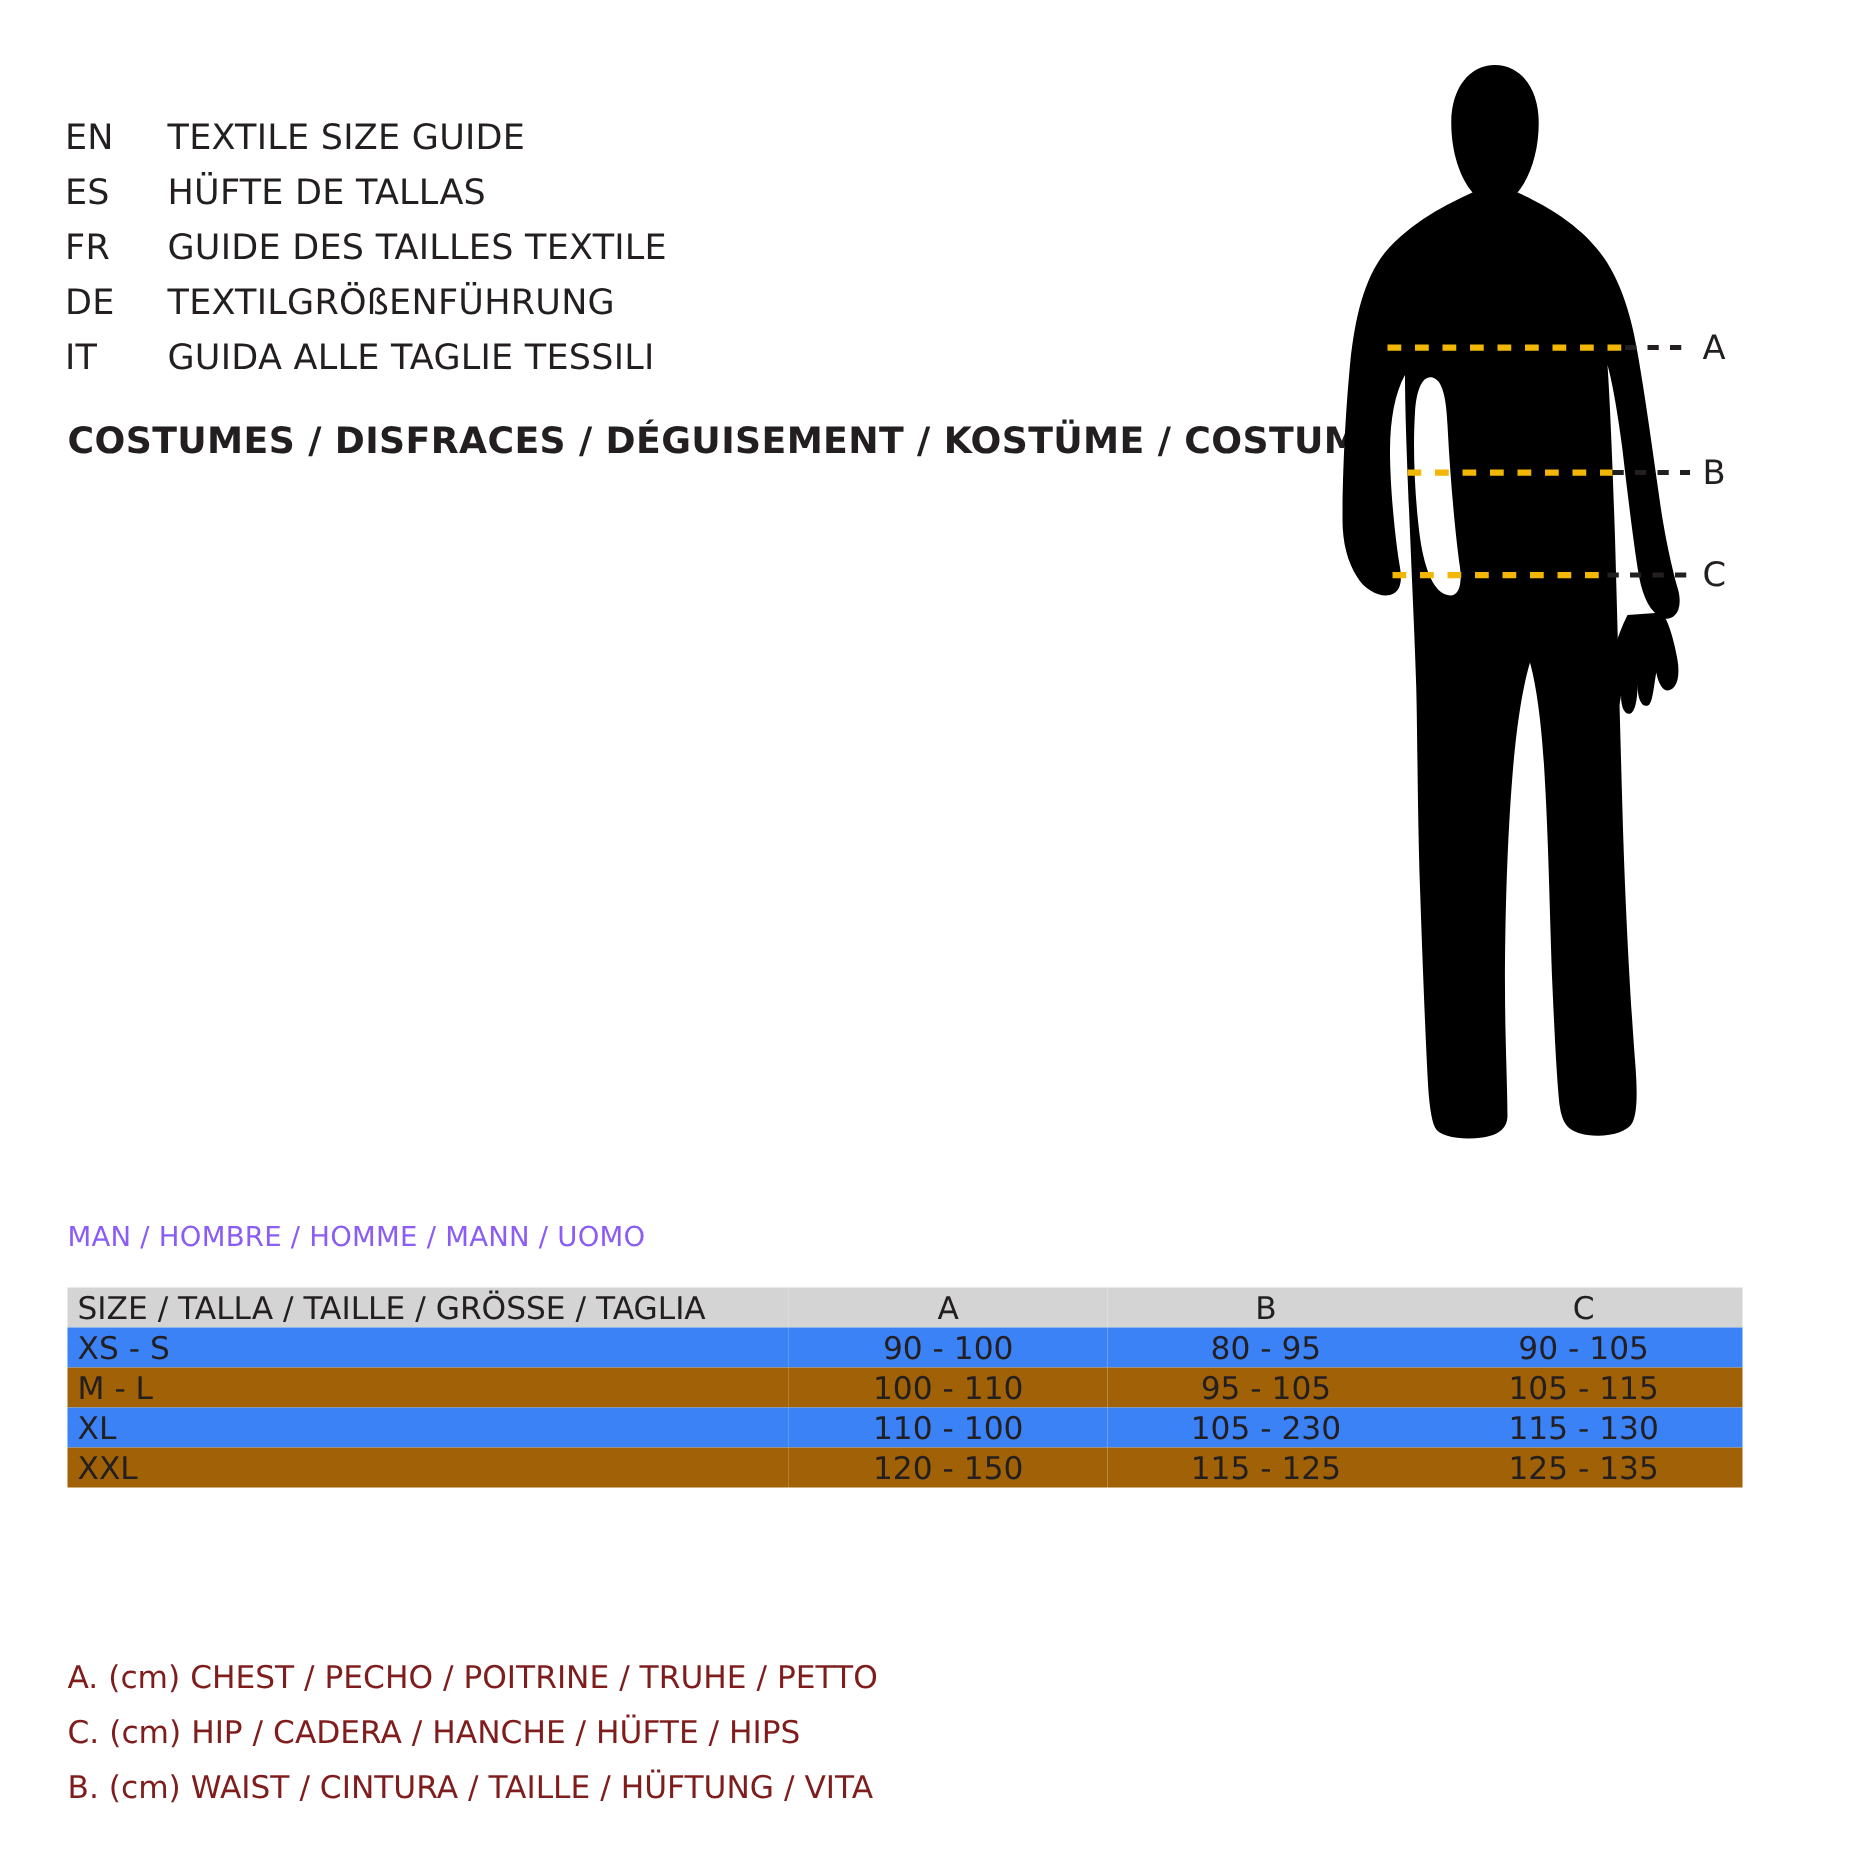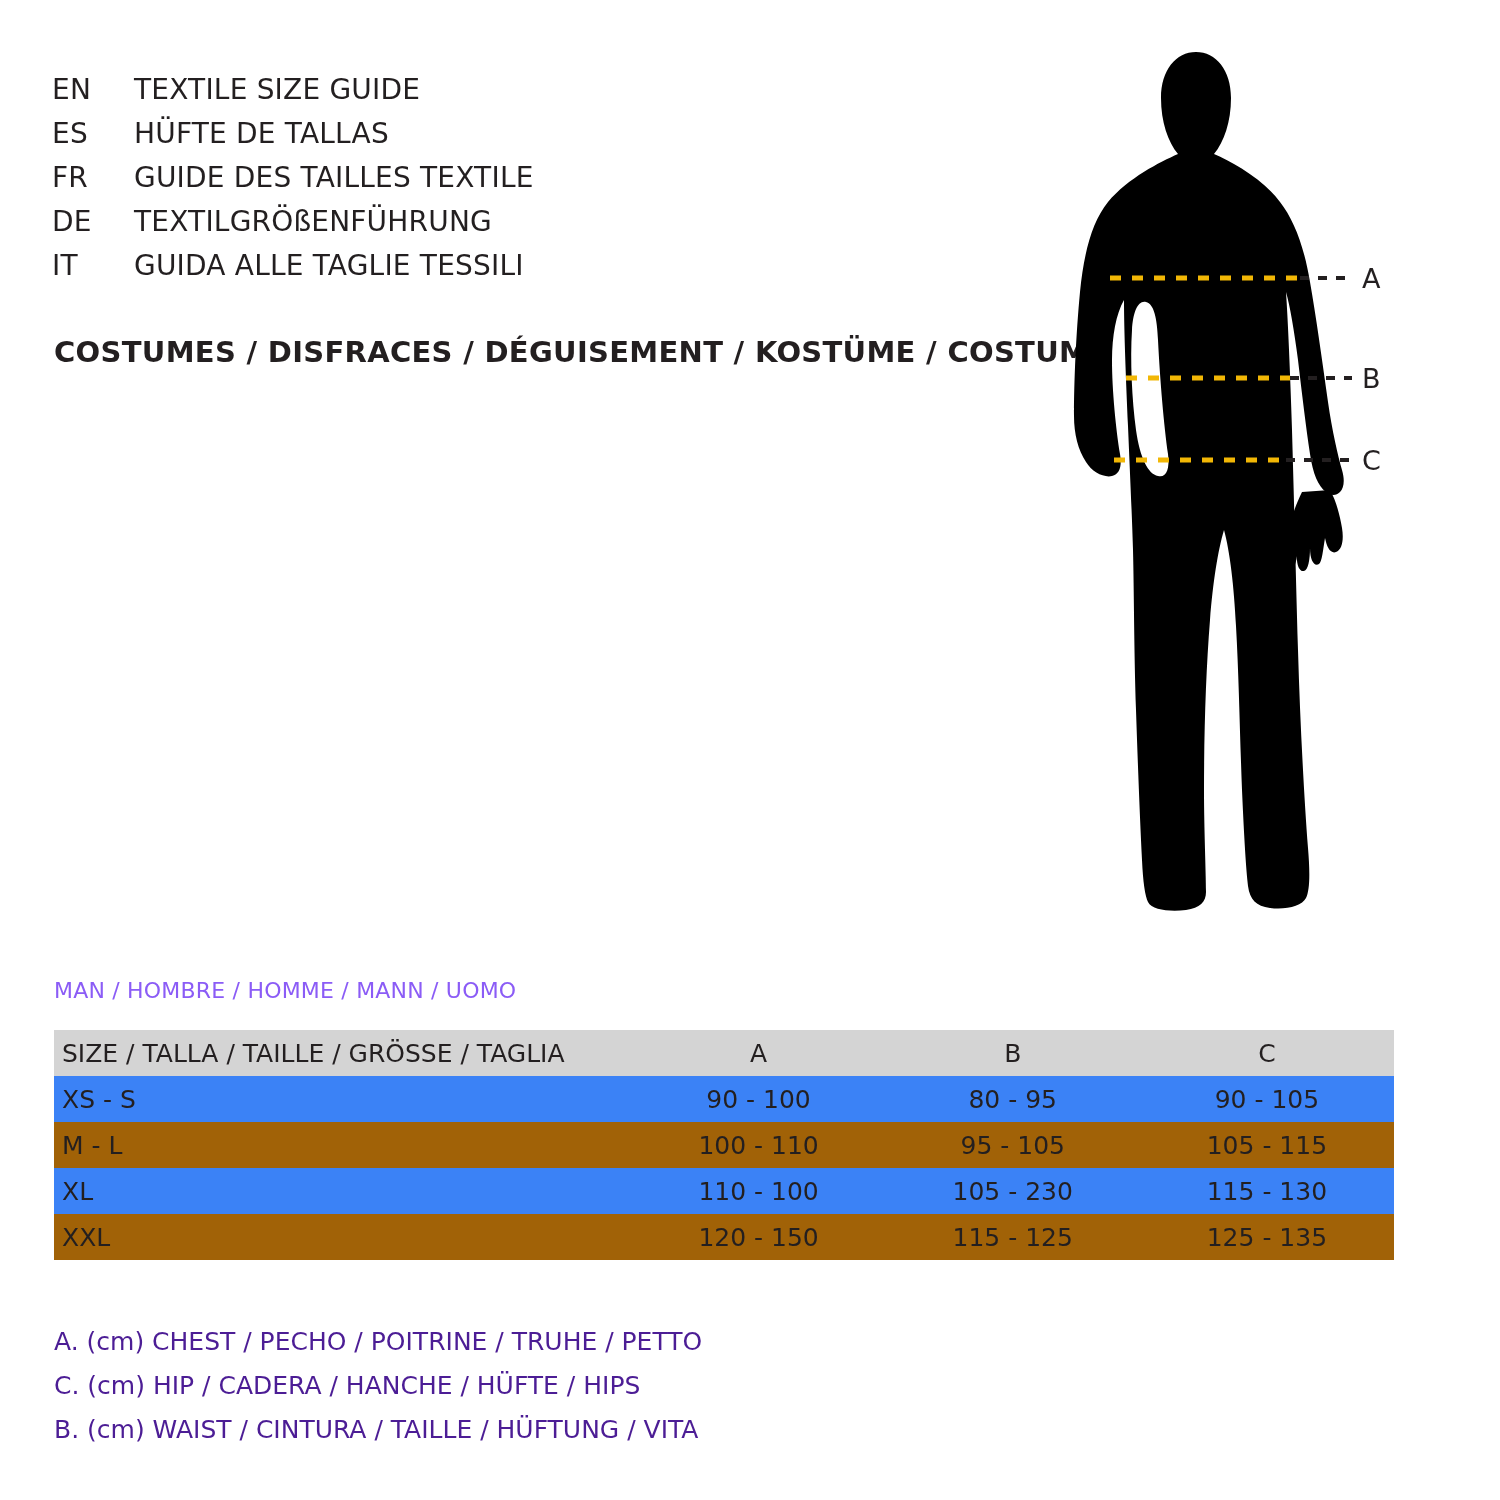--- a/index.html
+++ b/index.html
@@ -13,21 +13,21 @@
     font-family: "DejaVu Sans", "Liberation Sans", sans-serif;
     color: #231f20;
     position: relative;
     overflow: hidden;
   }
 
   
   .lang-block {
     position: absolute;
     left: 52px;
-    top: 68px;
+    top: 88px;
     width: 900px;
   }
   .lang-row {
     display: flex;
     align-items: baseline;
     font-size: 28px;
     letter-spacing: 0.2px;
     line-height: 44px;
     color: #231f20;
   }
@@ -86,21 +86,21 @@
     left: 54px;
     top: 1030px;
     width: 1340px;
     border-collapse: collapse;
     font-size: 25px;
     color: #231f20;
   }
   table.size-table th,
   table.size-table td {
     padding: 0;
-    height: 46px;
+    height: 32px;
     font-weight: normal;
     text-align: center;
     vertical-align: middle;
   }
   table.size-table th.hdr-label,
   table.size-table td.size-label {
     text-align: left;
     padding-left: 8px;
     width: 560px;
   }
@@ -115,21 +115,21 @@
   }
   .col-m { width: 250px; }
 
   
   .legend {
     position: absolute;
     left: 54px;
     top: 1320px;
     font-size: 25px;
     line-height: 44px;
-    color: #4c1d95;
+    color: #7f1d1d;
   }
 </style>
 </head>
 <body>
 
 <div class="lang-block">
   <div class="lang-row">
     <span class="lang-code">EN</span>
     <span class="lang-text">TEXTILE SIZE GUIDE</span>
   </div>

